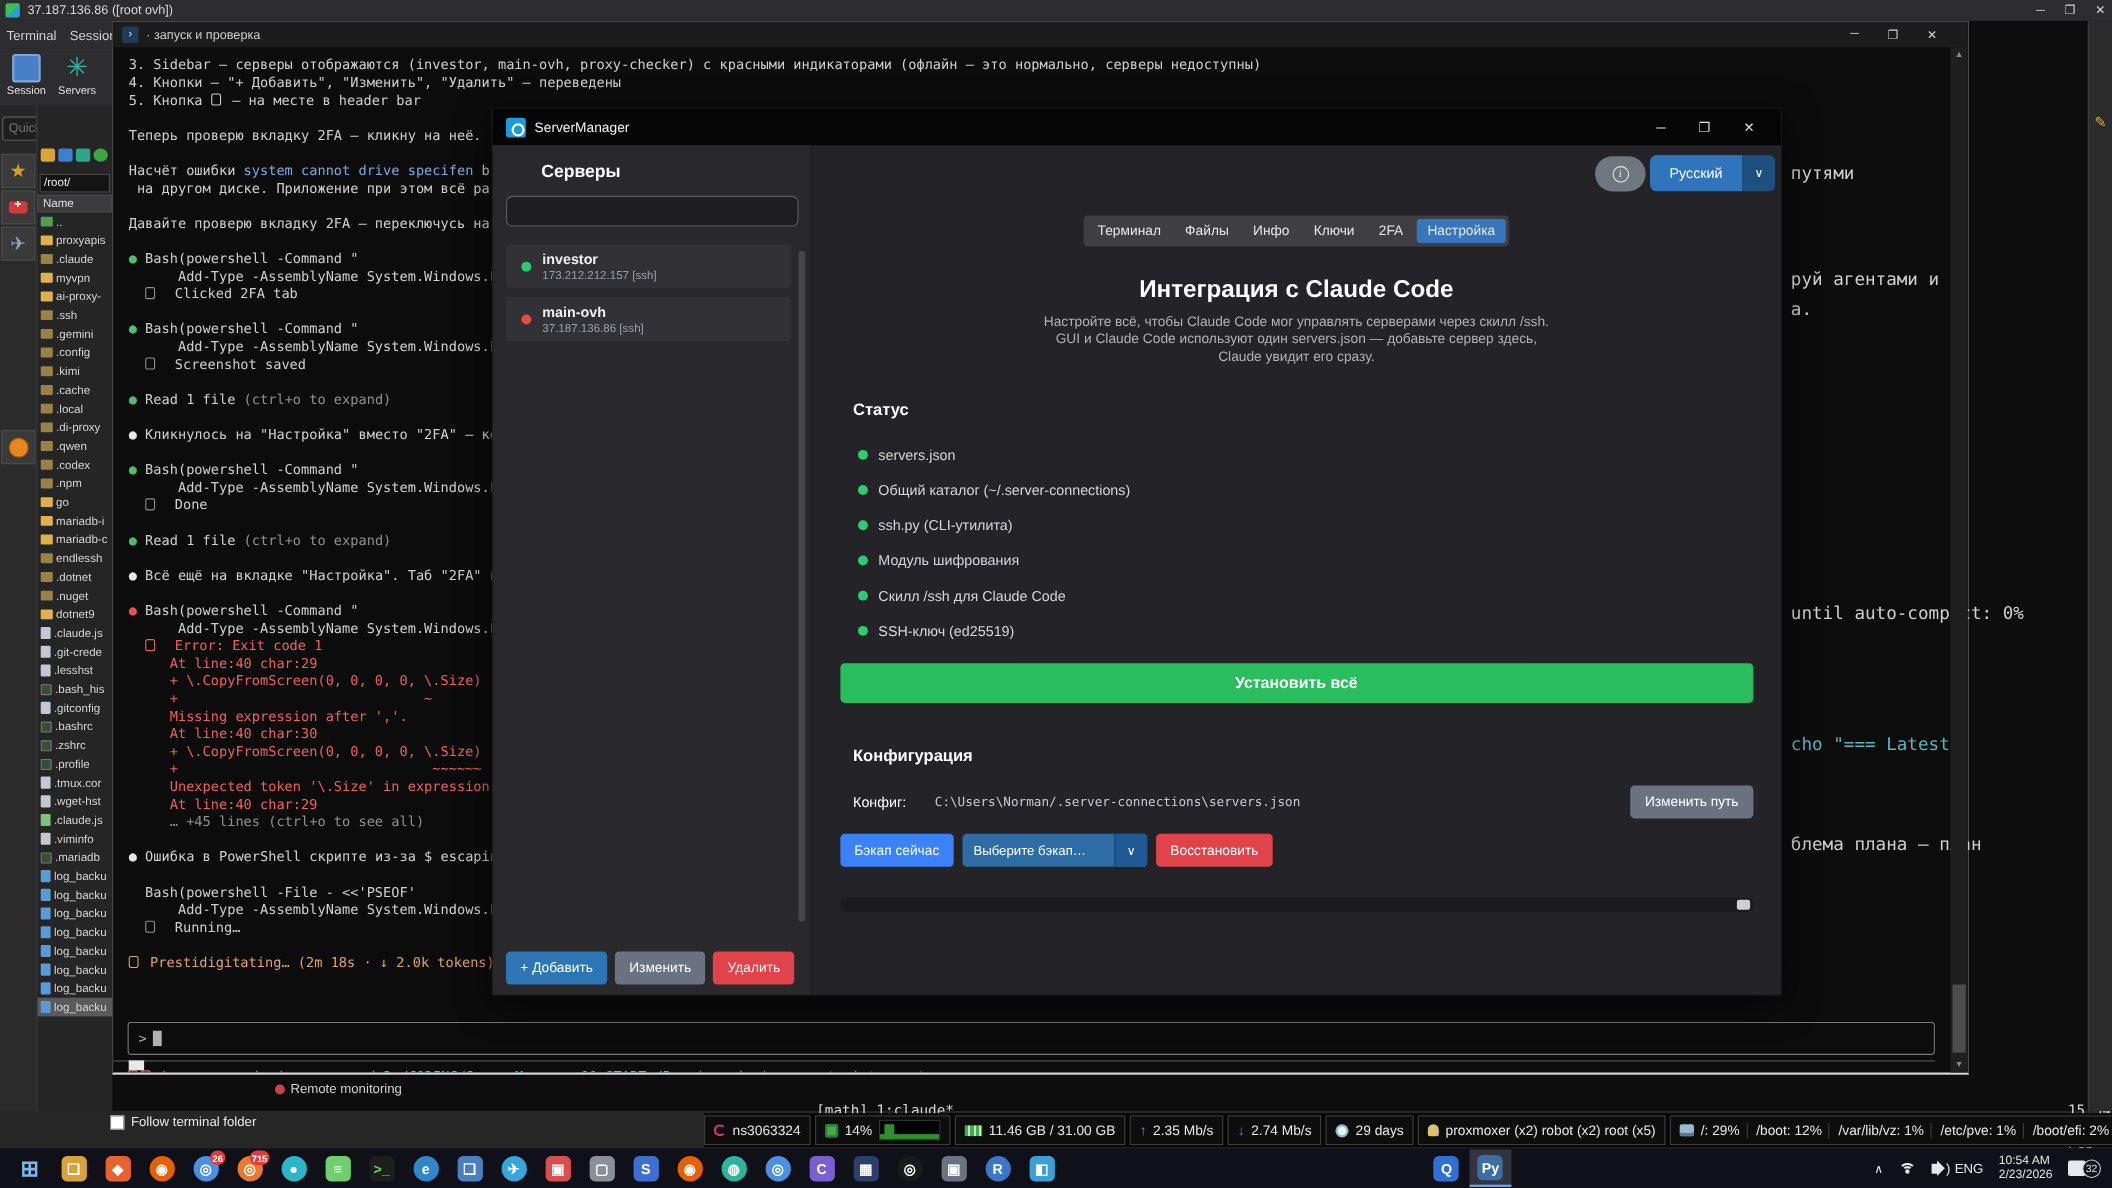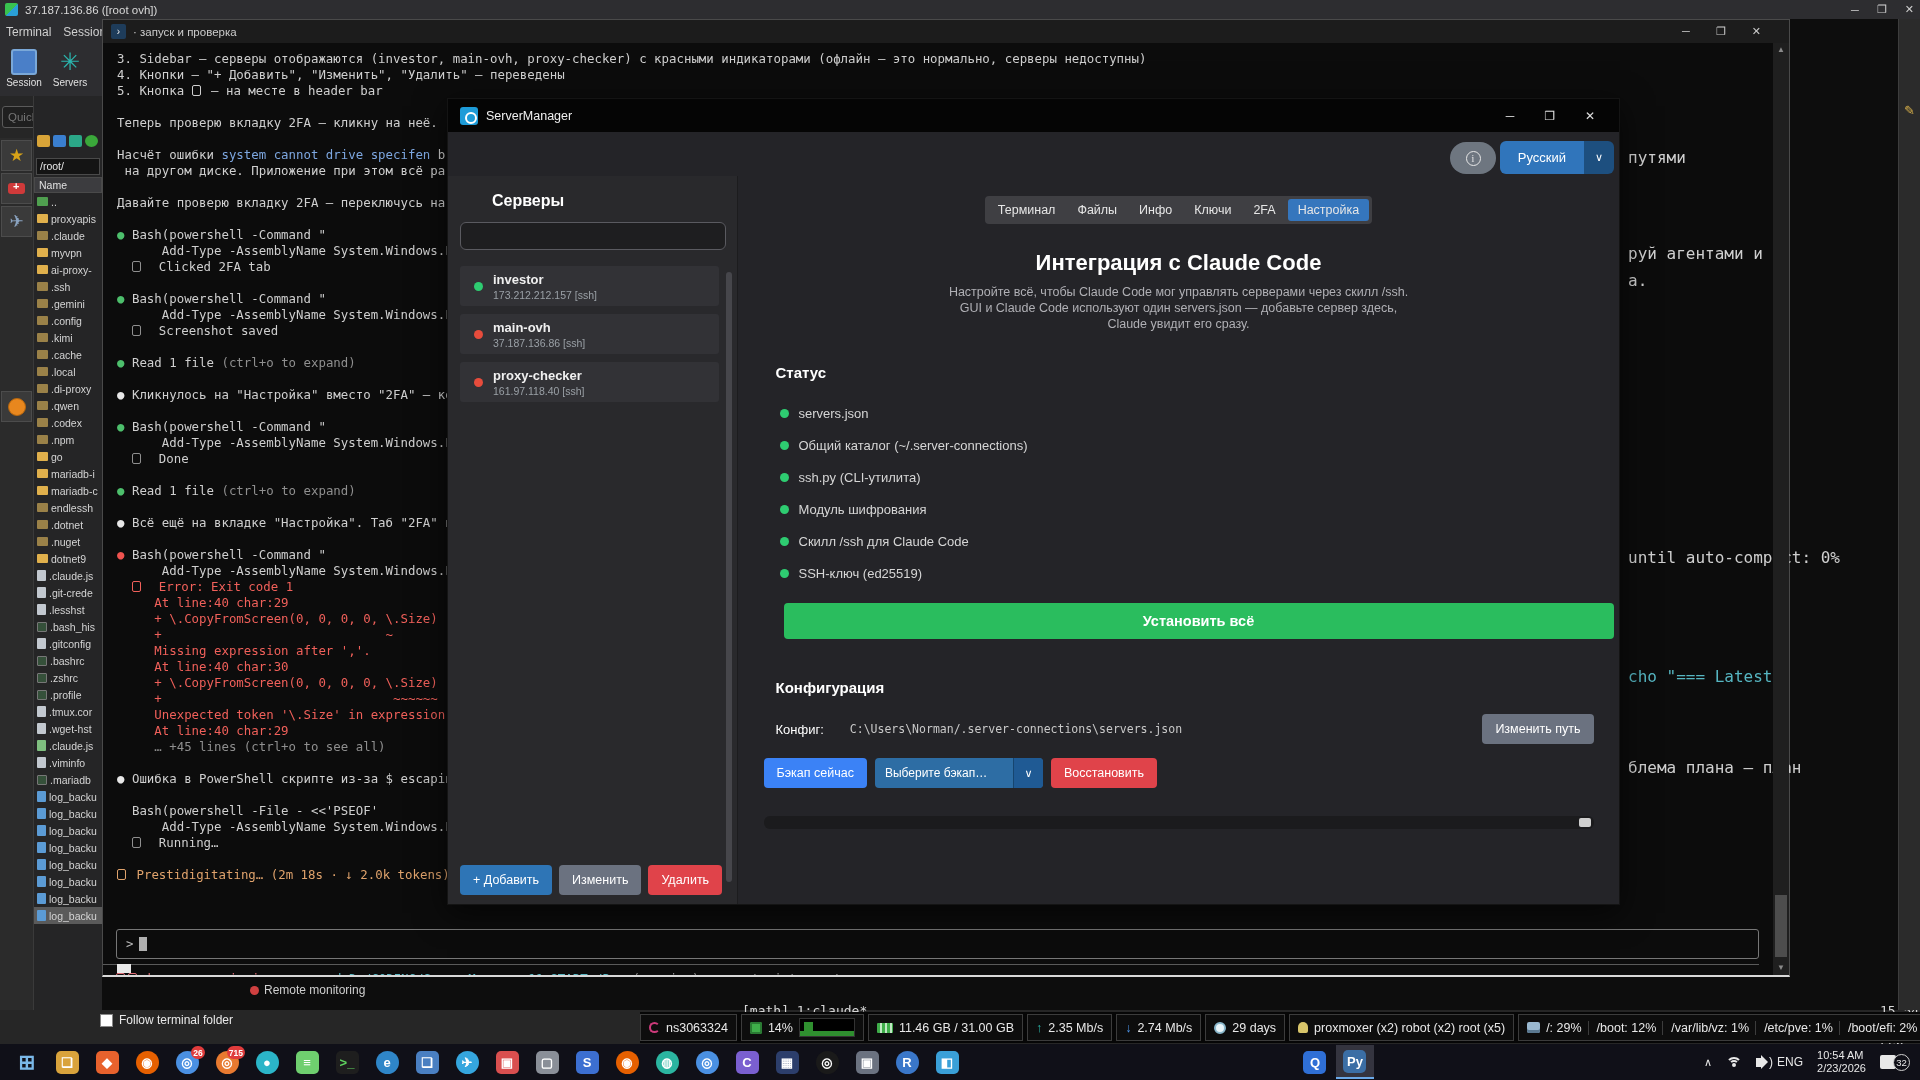--- a/index.html
+++ b/index.html
@@ -119,21 +119,21 @@
   
   .sm{position:absolute;left:447px;top:98px;width:1173px;height:807px;background:#242428;
     border:1px solid #141414;box-shadow:0 8px 30px rgba(0,0,0,.6);}
   .sm-title{height:33px;background:#050505;display:flex;align-items:center;color:#f0f0f0;
     font-size:12.5px;gap:8px;padding-left:12px;}
   .sm-ticon{width:18px;height:18px;border-radius:3px;background:#1d9bd8;position:relative;}
   .sm-ticon::after{content:"";position:absolute;left:5px;top:5px;width:8px;height:8px;
     border-radius:50%;border:2px solid #fff;}
   .sm-controls{margin-left:auto;display:flex;gap:30px;padding-right:24px;color:#e0e0e0;font-size:12px;}
   .sm-body{display:flex;height:772px;}
-  .sm-side{width:290px;background:#29292c;border-right:1px solid #1c1c1e;position:relative;margin-top:44px;}
+  .sm-side{width:290px;background:#29292c;border-right:1px solid #1c1c1e;position:relative;}
   .sm-side h2{font-size:16px;color:#fff;padding:16px 0 0 44px;font-weight:bold;}
   .sm-search{margin:12px;width:266px;height:28px;background:#1e1e20;border:1px solid #5a5a60;
     border-radius:6px;color:#ddd;padding:0 8px;font-size:12px;}
   .srv-list{padding:4px 18px 0 12px;display:flex;flex-direction:column;gap:8px;}
   .srv{background:#323236;border-radius:3px;height:40px;display:flex;align-items:center;gap:10px;
     padding-left:14px;}
   .srv .sdot{width:9px;height:9px;border-radius:50%;}
   .srv .nm{font-size:13px;font-weight:bold;color:#f0f0f0;}
   .srv .ip{font-size:10.5px;color:#9aa0a6;margin-top:2px;}
   .srv-scroll{position:absolute;right:5px;top:96px;width:6px;height:610px;background:#46464b;border-radius:3px;}
@@ -155,21 +155,21 @@
   .tabbar{display:inline-flex;background:#3f3f43;border-radius:4px;padding:3px;gap:2px;}
   .tab{font-size:12.5px;color:#e6e6e6;padding:4px 10px;border-radius:3px;}
   .tab.active{background:#3576bd;}
   .sm-h1{text-align:center;color:#fff;font-size:22px;font-weight:bold;margin-top:26px;}
   .sm-sub{text-align:center;color:#b0b0b5;font-size:12.5px;margin-top:8px;line-height:16px;}
   .sec-h{color:#fff;font-size:15px;font-weight:bold;margin:32px 0 0 12px;}
   .st-list{margin:16px 0 0 16px;}
   .st-item{height:32px;display:flex;align-items:center;gap:10px;color:#d6d6d6;font-size:13px;}
   .st-item .gdot{width:9px;height:9px;border-radius:50%;background:#2ecc71;}
   .install{margin-top:14px;width:100%;height:36px;background:#2abd5e;border:none;border-radius:4px;
-    color:#fff;font-size:14.5px;font-weight:bold;font-family:"Liberation Sans",sans-serif;margin-left:20px;}
+    color:#fff;font-size:14.5px;font-weight:bold;font-family:"Liberation Sans",sans-serif;}
   .chips{display:flex;gap:7px;margin-top:12px;align-items:center;}
   .chip{background:#6b7380;border-radius:4px;height:29px;color:#fff;font-size:12px;border:none;
     padding:0 15px;font-family:"Liberation Sans",sans-serif;}
   .chips .spacer{flex:1;}
   .cfg-row{display:flex;align-items:center;margin-top:18px;color:#fff;font-size:13px;}
   .cfg-path{font-family:"DejaVu Sans Mono",monospace;font-size:11.5px;color:#c9c9c9;margin-left:26px;}
   .cfg-row .spacer{flex:1;}
   .bk-row{display:flex;gap:8px;margin-top:14px;align-items:center;}
   .bk-select{width:168px;height:30px;background:#2d6da4;border-radius:4px;display:flex;overflow:hidden;}
   .bk-select .tx{flex:1;color:#fff;font-size:12px;display:flex;align-items:center;padding-left:10px;}
@@ -560,27 +560,20 @@
               <span>
                 <div class="nm">investor</div>
                 <div class="ip">173.212.212.157 [ssh]</div>
               </span>
             </div>
             <div class="srv">
               <span class="sdot" style="background: rgb(231, 76, 60);"></span>
               <span>
                 <div class="nm">main-ovh</div>
                 <div class="ip">37.187.136.86 [ssh]</div>
-              </span>
-            </div>
-            <div class="srv">
-              <span class="sdot" style="background: rgb(231, 76, 60);"></span>
-              <span>
-                <div class="nm">proxy-checker</div>
-                <div class="ip">161.97.118.40 [ssh]</div>
               </span>
             </div>
           </div>
         <div class="srv-scroll"></div>
         <div class="sm-side-btns">
           <button class="btn b-blue">+ Добавить</button>
           <button class="btn b-grey">Изменить</button>
           <button class="btn b-red">Удалить</button>
         </div>
       </div>

